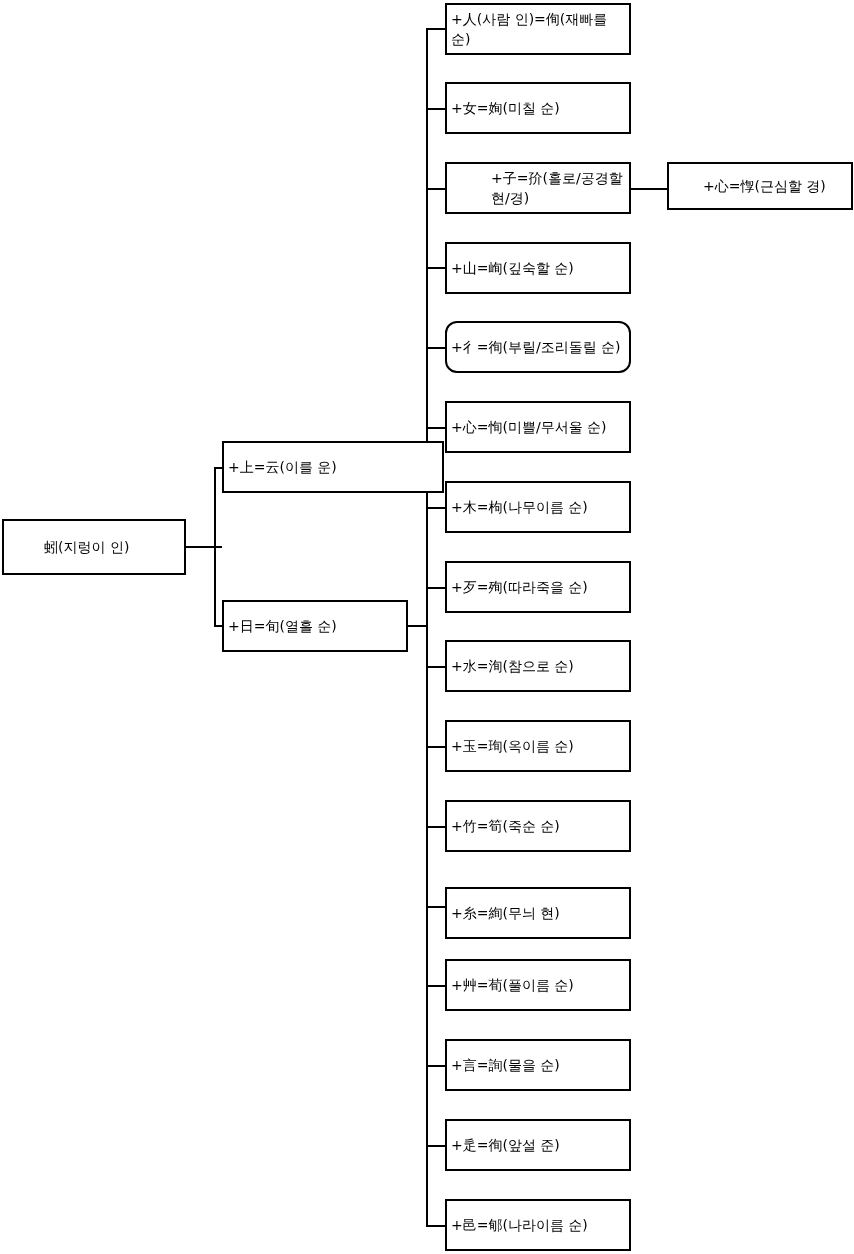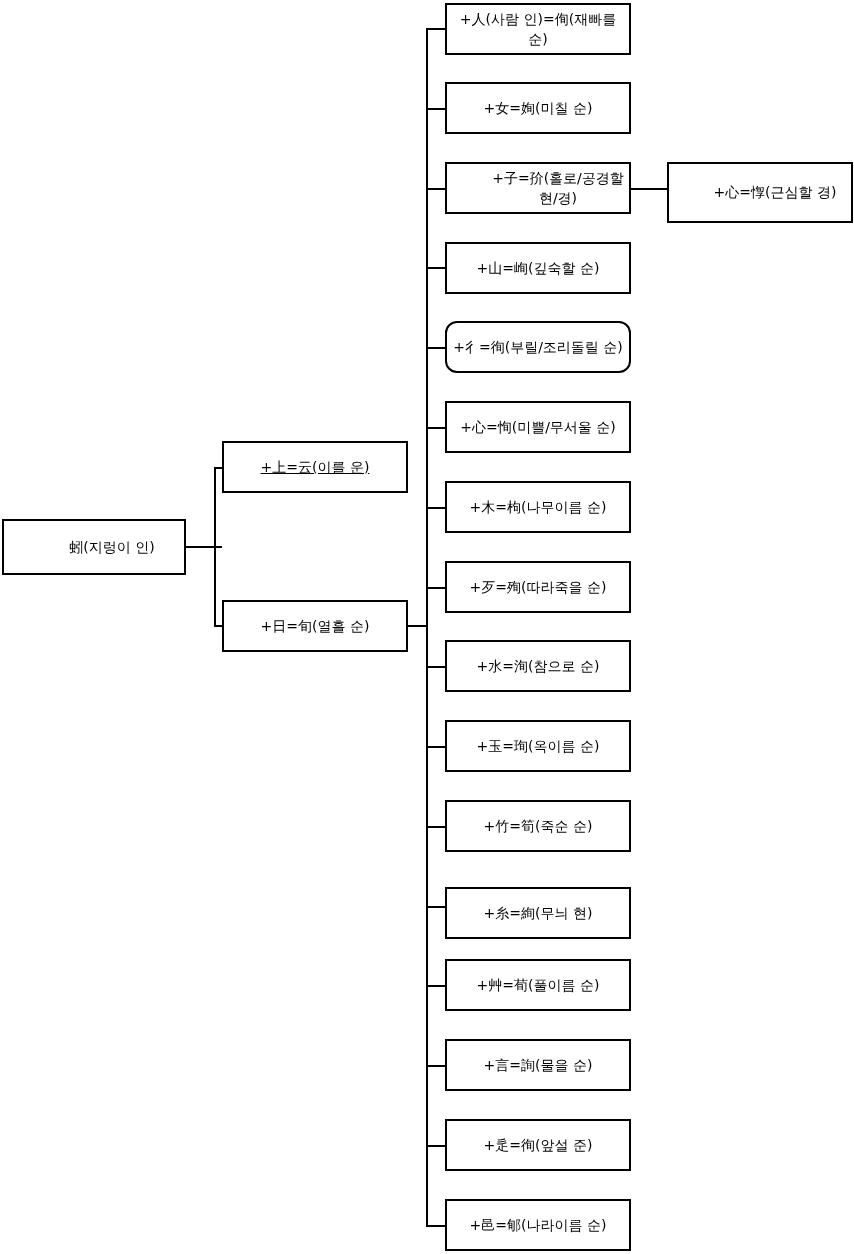--- a/index.html
+++ b/index.html
@@ -16,21 +16,21 @@
     overflow: hidden;
   }
   .node {
     position: absolute;
     box-sizing: border-box;
     border: 2px solid #000000;
     background: #ffffff;
     display: flex;
     align-items: center;
     justify-content: center;
-    text-align: center;
+    text-align: left;
     color: #000000;
     font-size: 14px;
     line-height: 1.45;
     padding: 2px 4px;
     letter-spacing: 0px;
     white-space: normal;
     z-index: 2;
   }
   .node-label {
     display: block;
@@ -74,21 +74,21 @@
   <div class="edge h" style="left:426px; top:1065px; width:20px;"></div>
   <div class="edge h" style="left:426px; top:1145px; width:20px;"></div>
   <div class="edge h" style="left:426px; top:1225px; width:20px;"></div>
 
   <div class="edge h" style="left:631px; top:188px; width:36px;"></div>
 
   <div class="node" style="left:2px; top:519px; width:184px; height:56px;padding-left:40px;">
     <span class="node-label">蚓(지렁이 인)</span>
   </div>
 
-  <div class="node" style="left:222px; top:441px; width:186px; height:52px;text-decoration:underline;">
+  <div class="node" style="left:222px; top:441px; width:222px; height:52px;">
     <span class="node-label">+上=云(이를 운)</span>
   </div>
   <div class="node" style="left:222px; top:600px; width:186px; height:52px;">
     <span class="node-label">+日=旬(열흘 순)</span>
   </div>
 
   <div class="node" style="left:445px; top:3px; width:186px; height:52px;">
     <span class="node-label">+人(사람 인)=侚(재빠를 순)</span>
   </div>
   <div class="node" style="left:445px; top:82px; width:186px; height:52px;">
@@ -130,17 +130,17 @@
   <div class="node" style="left:445px; top:1039px; width:186px; height:52px;">
     <span class="node-label">+言=詢(물을 순)</span>
   </div>
   <div class="node" style="left:445px; top:1119px; width:186px; height:52px;">
     <span class="node-label">+辵=徇(앞설 준)</span>
   </div>
   <div class="node" style="left:445px; top:1199px; width:186px; height:52px;">
     <span class="node-label">+邑=郇(나라이름 순)</span>
   </div>
 
-  <div class="node" style="left:667px; top:162px; width:186px; height:61px;padding-left:34px;">
+  <div class="node" style="left:667px; top:162px; width:186px; height:48px;padding-left:34px;">
     <span class="node-label">+心=惸(근심할 경)</span>
   </div>
 
 </div>
 
 </body></html>

